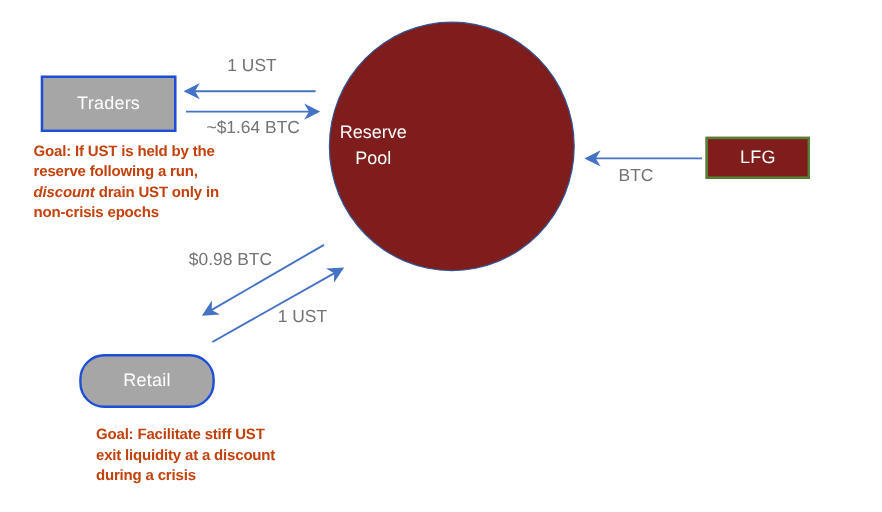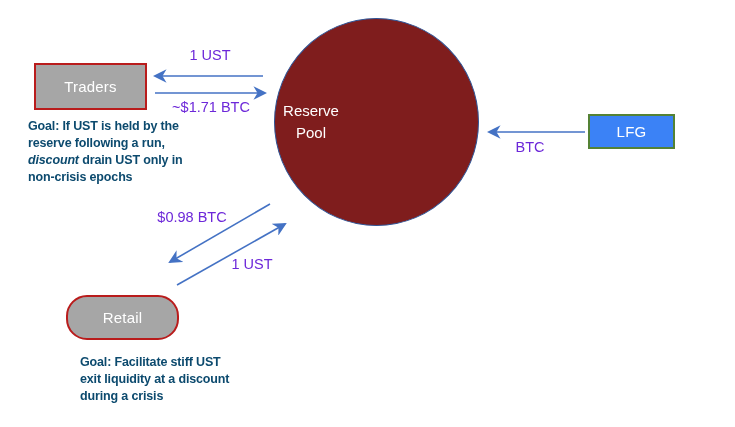--- a/index.html
+++ b/index.html
@@ -19,24 +19,24 @@
 
   
   .node-box {
     display: flex; align-items: center; justify-content: center;
     color: #ffffff;
     font-size: 15px;
     letter-spacing: 0.2px;
   }
   .gray-box {
     background: #a6a6a6;
-    border: 2px solid #b91c1c;
+    border: 2px solid #1d4ed8;
   }
   .green-box {
-    background: #3b82f6;
+    background: #7f1d1d;
     border: 2px solid #548235;
   }
   .traders-box { left: 34px; top: 63px; width: 113px; height: 47px; }
   .retail-box  { left: 66px; top: 295px; width: 113px; height: 45px; border-radius: 21px; }
   .lfg-box     { left: 588px; top: 114px; width: 87px; height: 35px; }
 
   
   .reserve-circle {
     left: 274px; top: 18px;
     width: 205px; height: 208px;
@@ -48,34 +48,34 @@
   .reserve-label {
     width: 72px;
     text-align: center;
     color: #ffffff;
     font-size: 15px;
     line-height: 1.45;
   }
 
   
   .flow-label {
-    color: #6d28d9;
+    color: #737373;
     font-size: 14.5px;
     text-align: center;
     white-space: nowrap;
   }
   .lbl-traders-receive { left: 185px; top: 47px;  width: 50px; }
   .lbl-traders-pay     { left: 168px; top: 99px;  width: 86px; }
   .lbl-lfg-btc         { left: 505px; top: 139px; width: 50px; }
   .lbl-retail-receive  { left: 153px; top: 209px; width: 78px; }
   .lbl-retail-pay      { left: 227px; top: 256px; width: 50px; }
 
   
   .goal-note {
-    color: #0c4a6e;
+    color: #c2410c;
     font-size: 12.5px;
     font-weight: bold;
     letter-spacing: -0.15px;
     line-height: 17px;
     white-space: nowrap;
   }
   .goal-traders { left: 28px; top: 118px; }
   .goal-retail  { left: 80px; top: 354px; }
   .goal-note em { font-style: italic; }
 
@@ -120,21 +120,21 @@
 
   <div class="abs node-box gray-box retail-box">
     <span>Retail</span>
   </div>
 
   <div class="abs node-box green-box lfg-box">
     <span>LFG</span>
   </div>
 
   <div class="abs flow-label lbl-traders-receive">1 UST</div>
-  <div class="abs flow-label lbl-traders-pay">~$1.71 BTC</div>
+  <div class="abs flow-label lbl-traders-pay">~$1.64 BTC</div>
   <div class="abs flow-label lbl-lfg-btc">BTC</div>
   <div class="abs flow-label lbl-retail-receive">$0.98 BTC</div>
   <div class="abs flow-label lbl-retail-pay">1 UST</div>
 
   <div class="abs goal-note goal-traders">
     <div>Goal: If UST is held by the</div>
     <div>reserve following a run,</div>
     <div><em>discount</em><span> drain UST only in</span></div>
     <div>non-crisis epochs</div>
   </div>

